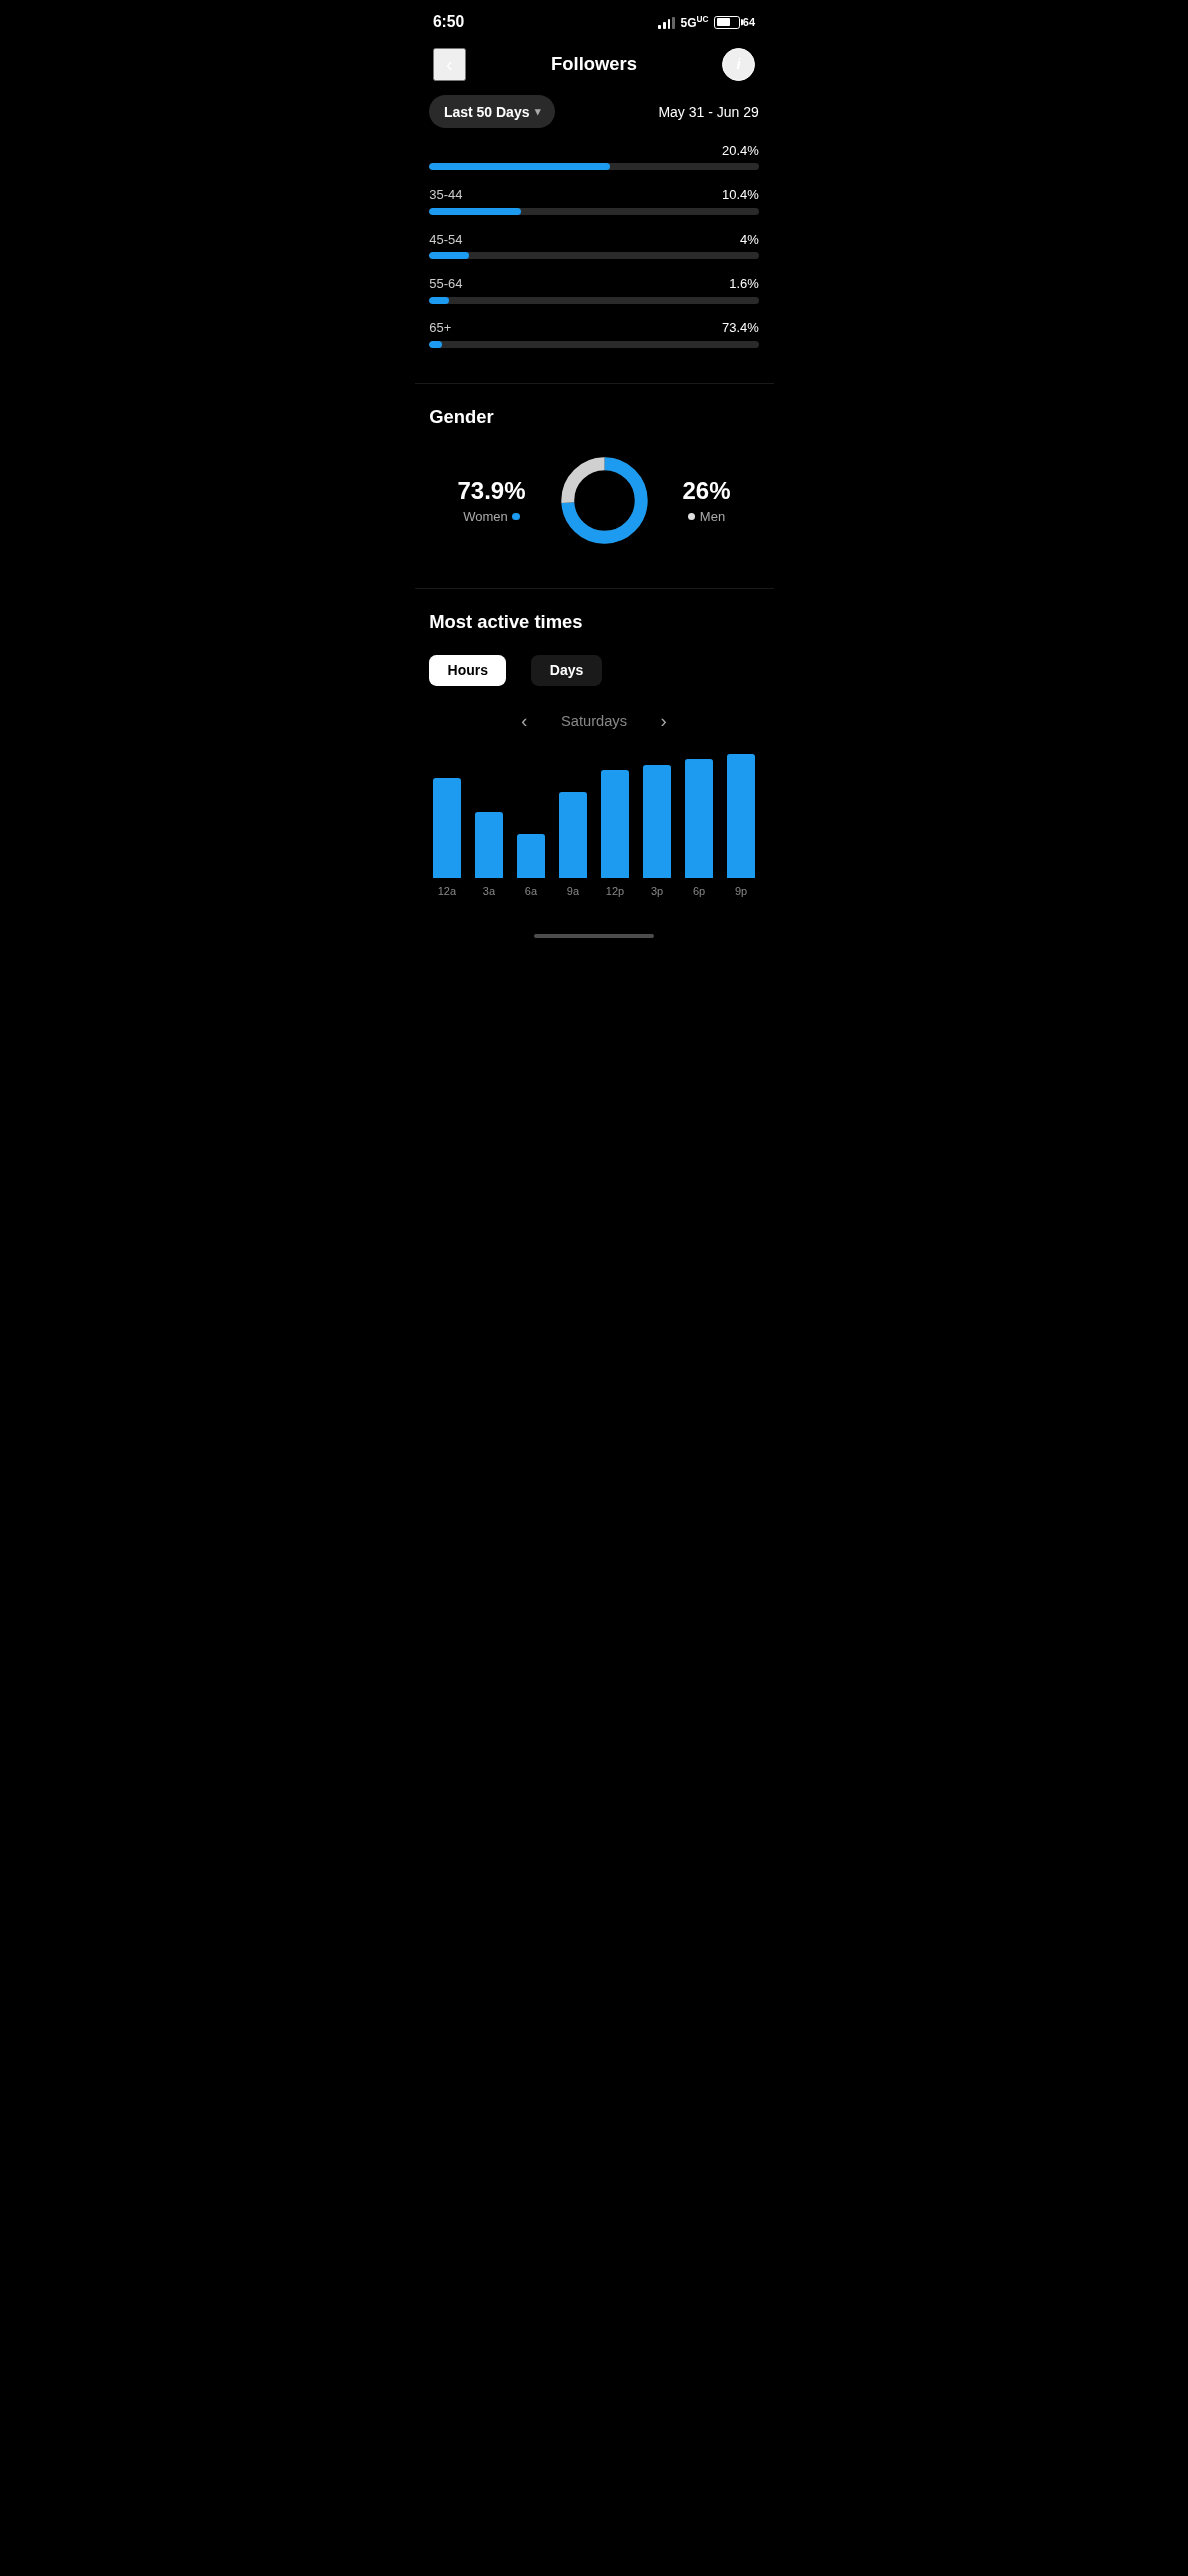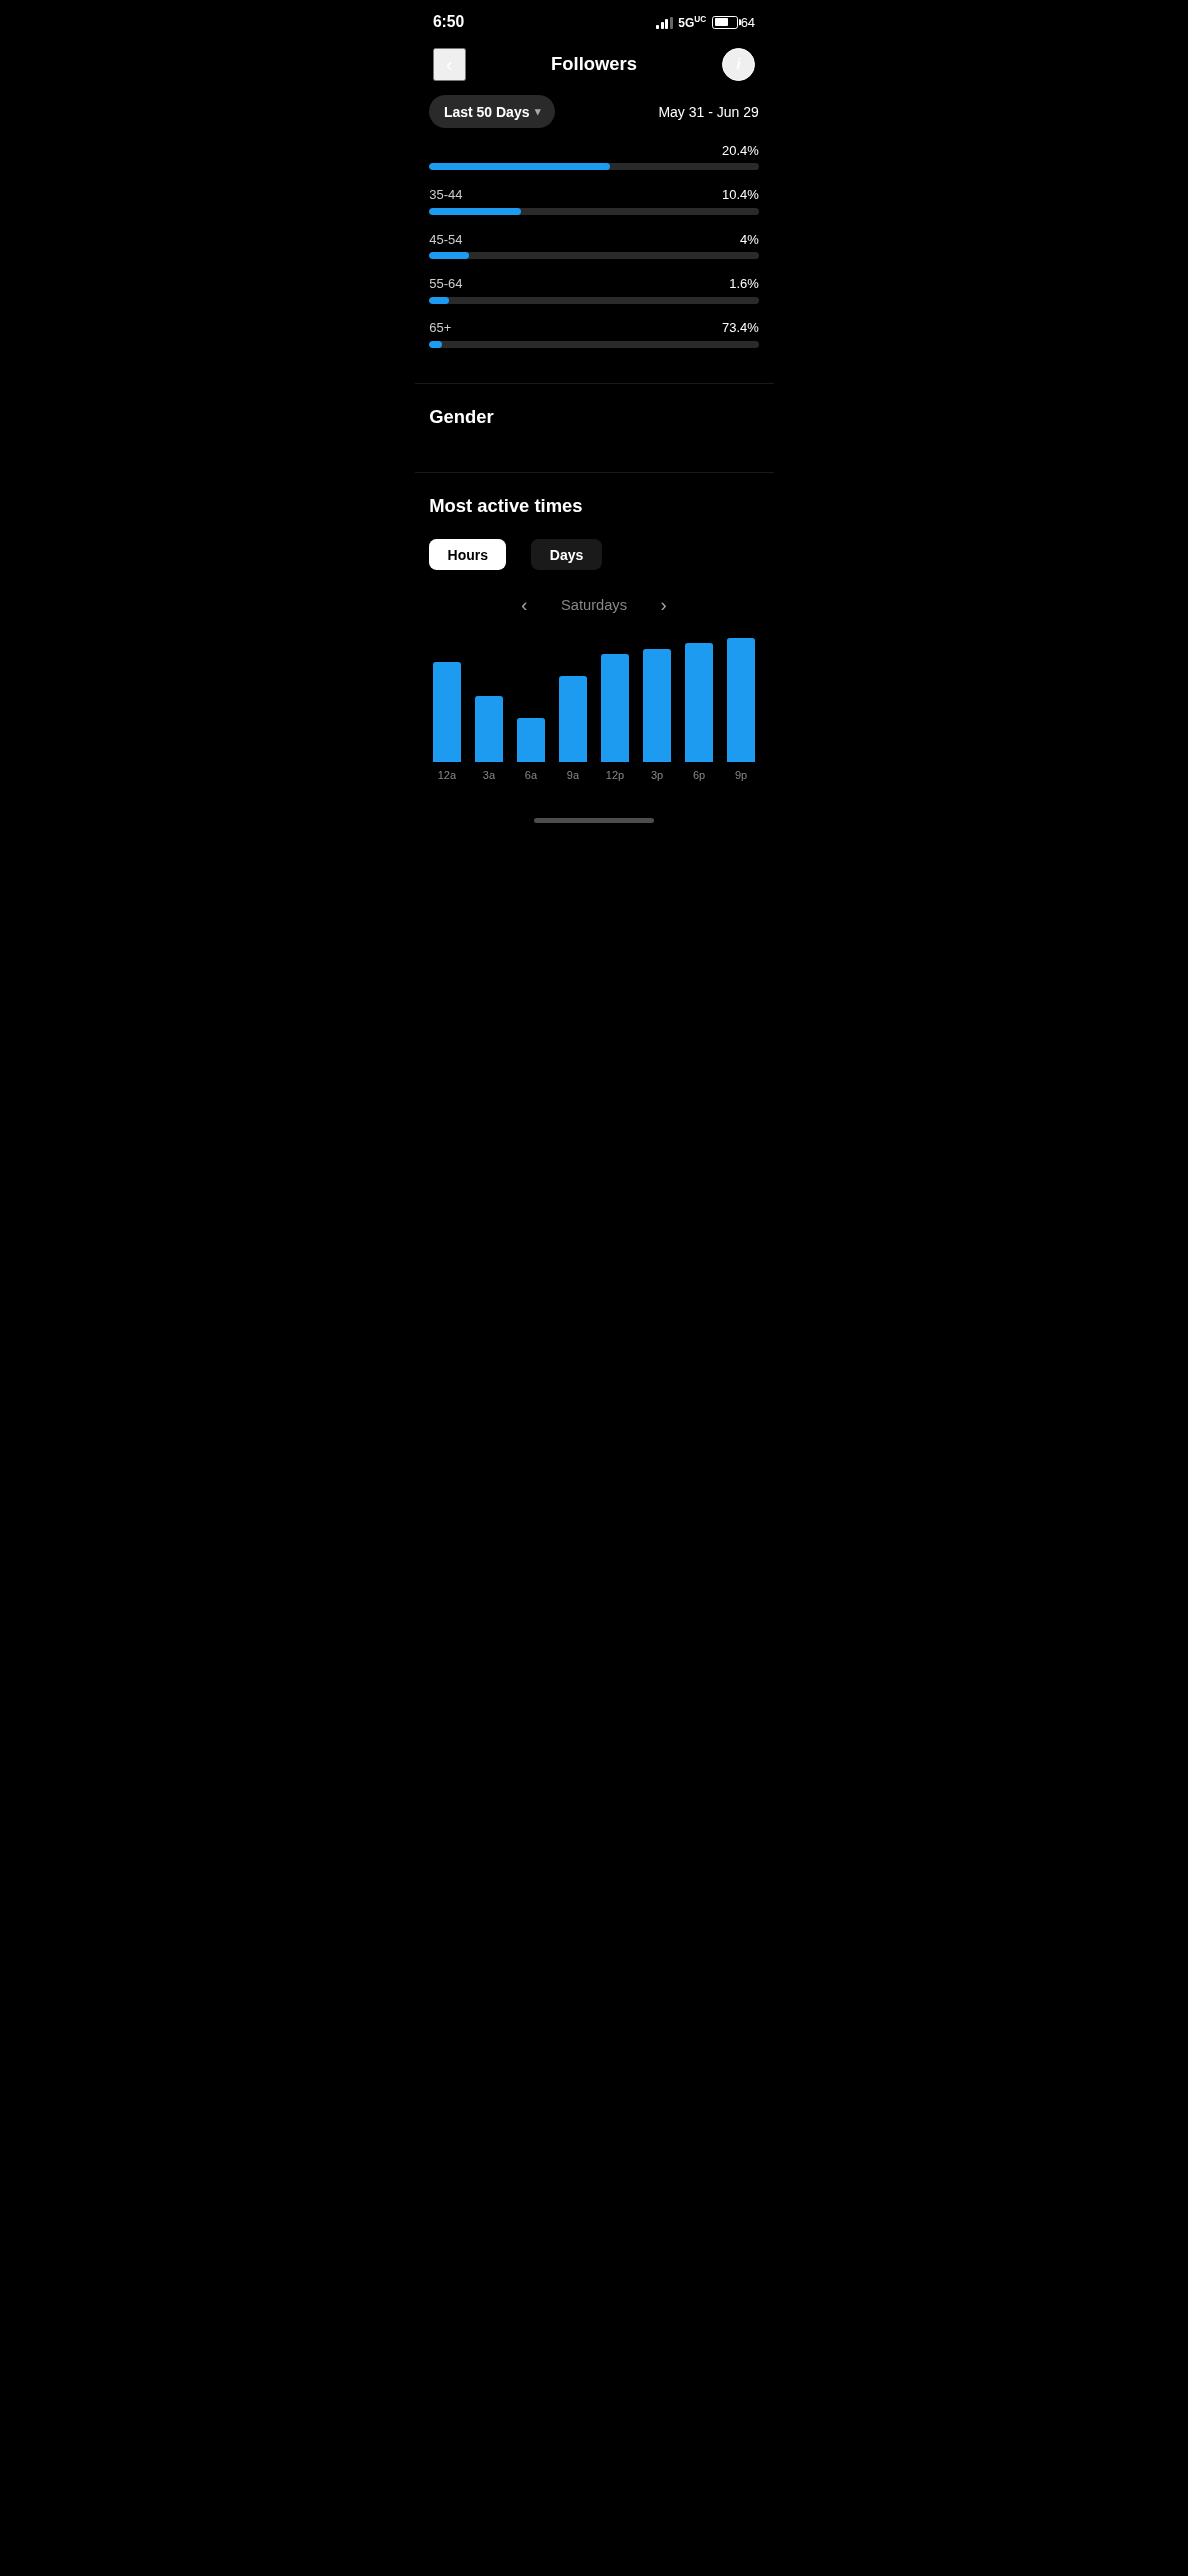--- a/index.html
+++ b/index.html
@@ -73,22 +73,22 @@
       background: #fff;
       border-radius: 0 0.9px 0.9px 0;
     }
     .battery-fill {
       background: #fff;
       height: 100%;
       border-radius: 0.9px;
       width: 64%;
     }
     .battery-pct {
-      font-size: 13px;
-      font-weight: 400;
+      font-size: 11px;
+      font-weight: 700;
       color: #fff;
     }
 
     
     .header {
       display: flex;
       align-items: center;
       justify-content: space-between;
       padding: 9.2px 18.4px 14.7px;
     }
@@ -419,20 +419,49 @@
     <div class="bar-track">
       <div class="bar-fill" style="width:4%"></div>
     </div>
   </div>
 </div>
 
 <div class="divider"></div>
 
 <div class="gender-section">
   <div class="section-title">Gender</div>
+  <div class="gender-chart-container">
+
+    <div class="gender-stat">
+      <div class="gender-pct">73.9%</div>
+      <div class="gender-label">
+        <span>Women</span>
+        <span class="gender-dot dot-blue"></span>
+      </div>
+    </div>
+
+    <div class="donut-wrapper">
+      <svg class="donut-svg" width="101" height="101" viewBox="0 0 110 110">
+
+        <circle cx="55" cy="55" r="40" fill="none" stroke="#2a2a2a" stroke-width="14"></circle>
+
+        <circle cx="55" cy="55" r="40" fill="none" stroke="#1d9bf0" stroke-width="14" stroke-dasharray="185.8 251.3" stroke-dashoffset="0" stroke-linecap="butt"></circle>
+
+        <circle cx="55" cy="55" r="40" fill="none" stroke="#d0d0d0" stroke-width="14" stroke-dasharray="65.3 251.3" stroke-dashoffset="-185.8" stroke-linecap="butt"></circle>
+      </svg>
+    </div>
+
+    <div class="gender-stat">
+      <div class="gender-pct">26%</div>
+      <div class="gender-label">
+        <span class="gender-dot dot-light"></span>
+        <span>Men</span>
+      </div>
+    </div>
+  </div>
 </div>
 
 <div class="divider"></div>
 
 <div class="active-section">
   <div class="section-title">Most active times</div>
 
   <div class="tabs-row">
     <button class="tab-btn tab-active">Hours</button>
     <button class="tab-btn tab-inactive">Days</button>

